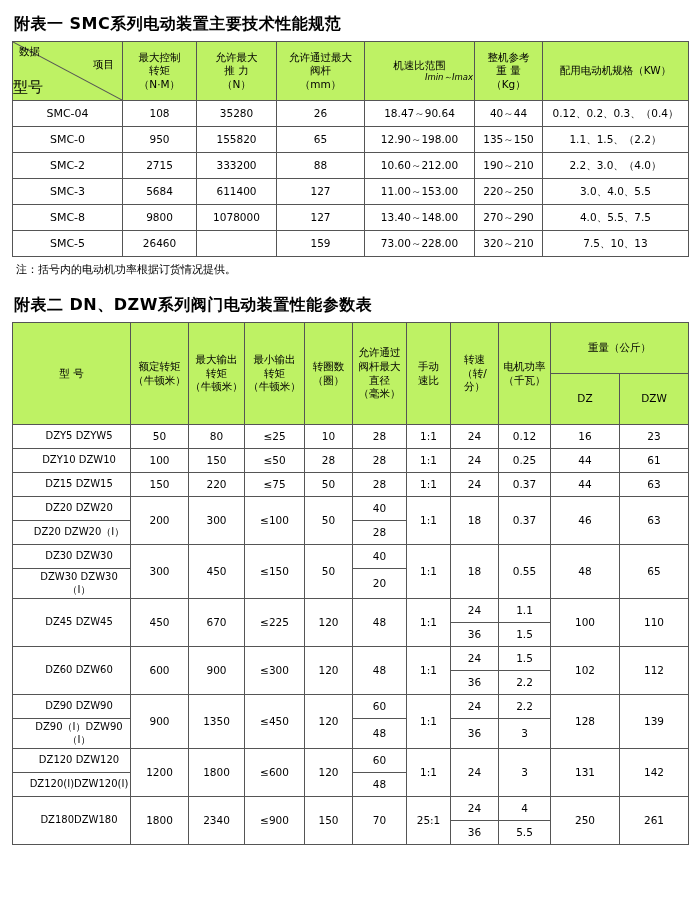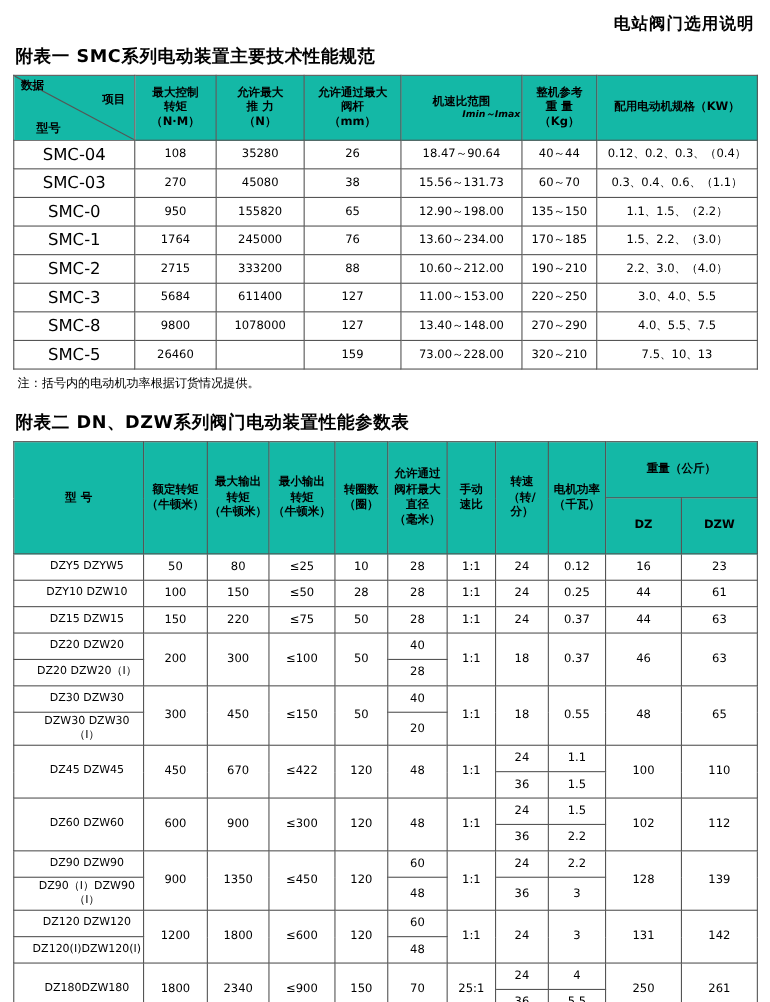--- a/index.html
+++ b/index.html
@@ -43,28 +43,27 @@
   table.grid td, table.grid th {
     border: 1px solid #555;
     font-weight: normal;
     text-align: center;
     vertical-align: middle;
     font-size: 10.5px;
     padding: 2px 1px;
     line-height: 1.25;
   }
   table.grid thead td {
-    background: #14b8a6;
+    background: #bef264;
     font-size: 10.5px;
     line-height: 1.3;
-    font-weight: bold;
   }
   .t1 td { height: 21px; }
   .t1 thead td { height: 54px; }
-  .t1 .rowlabel { font-size: 15px; margin-left: 25px; }
+  .t1 .rowlabel { font-size: 11px; margin-left: 25px; }
   .corner {
     position: relative;
     padding: 0 !important;
     height: 54px;
   }
   .corner .diag {
     position: absolute;
     left: 0; top: 0;
     width: 100%; height: 100%;
   }
@@ -73,43 +72,42 @@
     left: 6px; top: 3px;
     font-size: 10.5px;
   }
   .corner .c-item {
     position: absolute;
     right: 8px; top: 16px;
     font-size: 10.5px;
   }
   .corner .c-model {
     position: absolute;
-    left: 20px; bottom: 3px;
-    font-size: 11px;
+    left: 0; bottom: 3px;
+    font-size: 15px;
   }
   .sub {
     font-size: 8.5px;
     font-style: italic;
     text-align: right;
   }
   .note {
     font-size: 11px;
     margin: 5px 0 0 4px;
   }
   .spacer-1 { height: 14px; }
   .t2 td { height: 19px; font-size: 10px; }
   .t2 thead td { height: 46px; font-size: 10px; }
   .t2 .modelcol { font-size: 10px; padding-left: 16px; }
 </style>
 </head>
 <body>
 
 <div class="page">
 
-  <div class="doc-header">电站阀门选用说明</div>
 
   <div class="section-title">附表一  SMC系列电动装置主要技术性能规范</div>
 
   <table class="grid t1">
     <colgroup>
       <col style="width:110px">
       <col style="width:74px">
       <col style="width:80px">
       <col style="width:88px">
       <col style="width:110px">
@@ -159,45 +157,27 @@
       <tr>
         <td class="rowlabel">SMC-04</td>
         <td>108</td>
         <td>35280</td>
         <td>26</td>
         <td>18.47～90.64</td>
         <td>40～44</td>
         <td>0.12、0.2、0.3、（0.4）</td>
       </tr>
       <tr>
-        <td class="rowlabel">SMC-03</td>
-        <td>270</td>
-        <td>45080</td>
-        <td>38</td>
-        <td>15.56～131.73</td>
-        <td>60～70</td>
-        <td>0.3、0.4、0.6、（1.1）</td>
-      </tr>
-      <tr>
         <td class="rowlabel">SMC-0</td>
         <td>950</td>
         <td>155820</td>
         <td>65</td>
         <td>12.90～198.00</td>
         <td>135～150</td>
         <td>1.1、1.5、（2.2）</td>
-      </tr>
-      <tr>
-        <td class="rowlabel">SMC-1</td>
-        <td>1764</td>
-        <td>245000</td>
-        <td>76</td>
-        <td>13.60～234.00</td>
-        <td>170～185</td>
-        <td>1.5、2.2、（3.0）</td>
       </tr>
       <tr>
         <td class="rowlabel">SMC-2</td>
         <td>2715</td>
         <td>333200</td>
         <td>88</td>
         <td>10.60～212.00</td>
         <td>190～210</td>
         <td>2.2、3.0、（4.0）</td>
       </tr>
@@ -374,21 +354,21 @@
       </tr>
       <tr>
         <td class="modelcol">DZW30 DZW30（Ⅰ）</td>
         <td>20</td>
       </tr>
 
       <tr>
         <td class="modelcol" rowspan="2">DZ45 DZW45</td>
         <td rowspan="2">450</td>
         <td rowspan="2">670</td>
-        <td rowspan="2">≤422</td>
+        <td rowspan="2">≤225</td>
         <td rowspan="2">120</td>
         <td rowspan="2">48</td>
         <td rowspan="2">1:1</td>
         <td>24</td>
         <td>1.1</td>
         <td rowspan="2">100</td>
         <td rowspan="2">110</td>
       </tr>
       <tr>
         <td>36</td>

